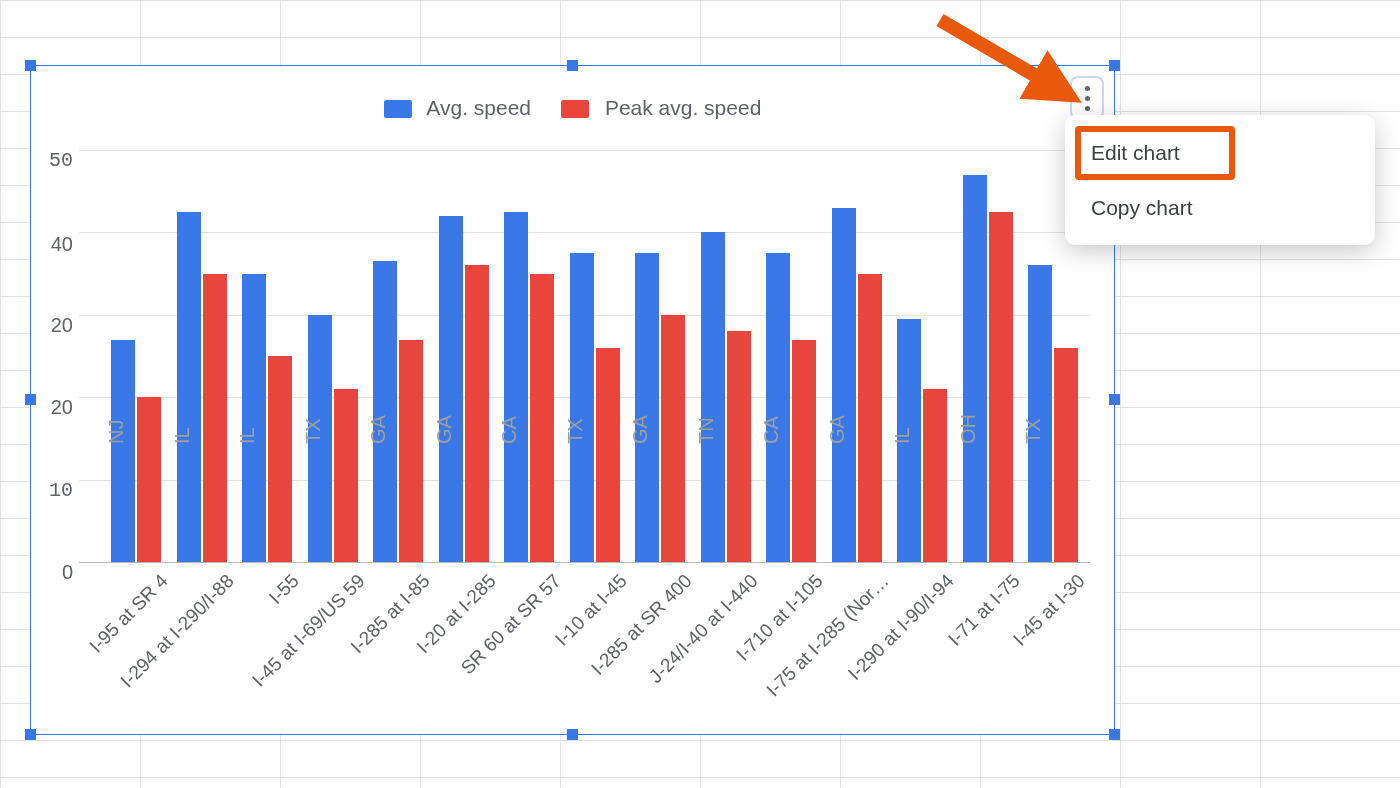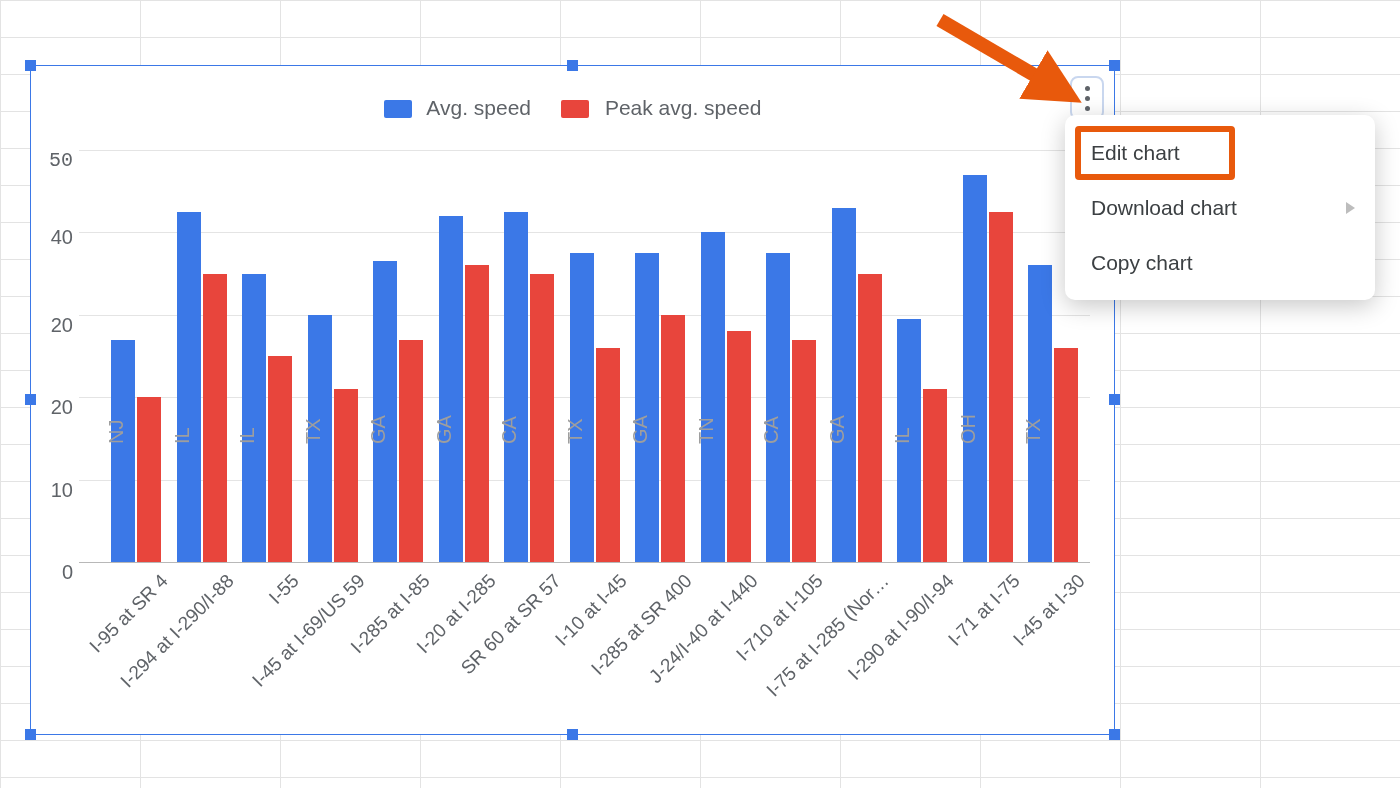--- a/index.html
+++ b/index.html
@@ -181,24 +181,24 @@
     </div>
     <div>
       <span class="swatch sw-red"></span>
       <span>Peak avg. speed</span>
     </div>
   </div>
 
   <div class="plot">
     <div class="yaxis" id="yaxis">
         <div class="ytick" style="bottom: -10px;">0</div>
-        <div class="ytick" style="bottom: 72.4px;">10</div>
+        <div class="ytick" style="bottom: 72.4px; font-family: Liberation Mono, monospace;">10</div>
         <div class="ytick" style="bottom: 154.8px;">20</div>
         <div class="ytick" style="bottom: 237.2px;">20</div>
-        <div class="ytick" style="bottom: 325px; text-align: right;">40</div>
+        <div class="ytick" style="bottom: 318px; text-align: right;">40</div>
         <div class="ytick" style="bottom: 402px; font-family: Liberation Mono, monospace;">50</div>
       </div>
     <div id="gridlines">
         <div class="gridline baseline" style="top: 412px;"></div>
         <div class="gridline" style="top: 329.6px;"></div>
         <div class="gridline" style="top: 247.2px;"></div>
         <div class="gridline" style="top: 164.8px;"></div>
         <div class="gridline" style="top: 82.4px;"></div>
         <div class="gridline" style="top: 0px;"></div>
       </div>
@@ -298,24 +298,20 @@
       <div class="xtick" style="left: 721.933px; width: 180px;">I-71 at I-75</div>
       <div class="xtick" style="left: 787.467px; width: 180px;">I-45 at I-30</div>
     </div>
 </div>
 
 <div class="ctx-menu">
   <div class="ctx-item">
     <span>Edit chart</span>
   </div>
   <div class="ctx-item">
-    <span>Download chart</span>
-    <span class="arrow"></span>
-  </div>
-  <div class="ctx-item">
     <span>Copy chart</span>
   </div>
 </div>
 
 <div class="ctx-highlight"></div>
 
 <svg class="arrow-anno" viewBox="0 0 200 120">
   <defs>
     <marker id="ahead" markerWidth="4" markerHeight="4" refX="2.2" refY="2" orient="auto">
       <polygon points="0,0 4,2 0,4" fill="#e8590c"></polygon>

